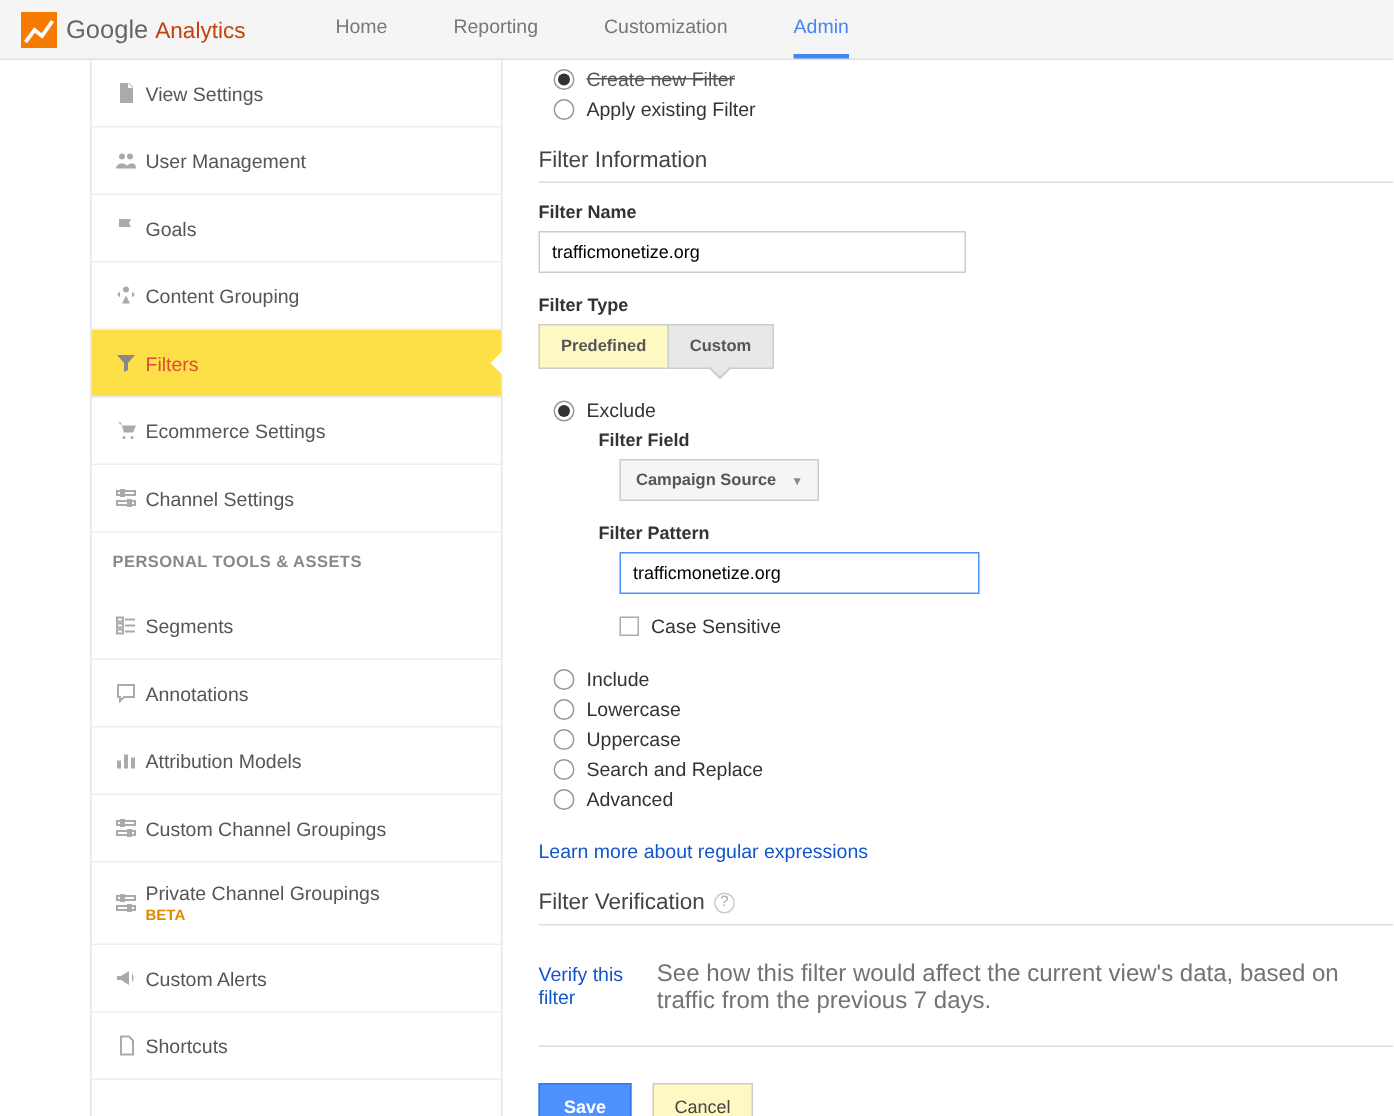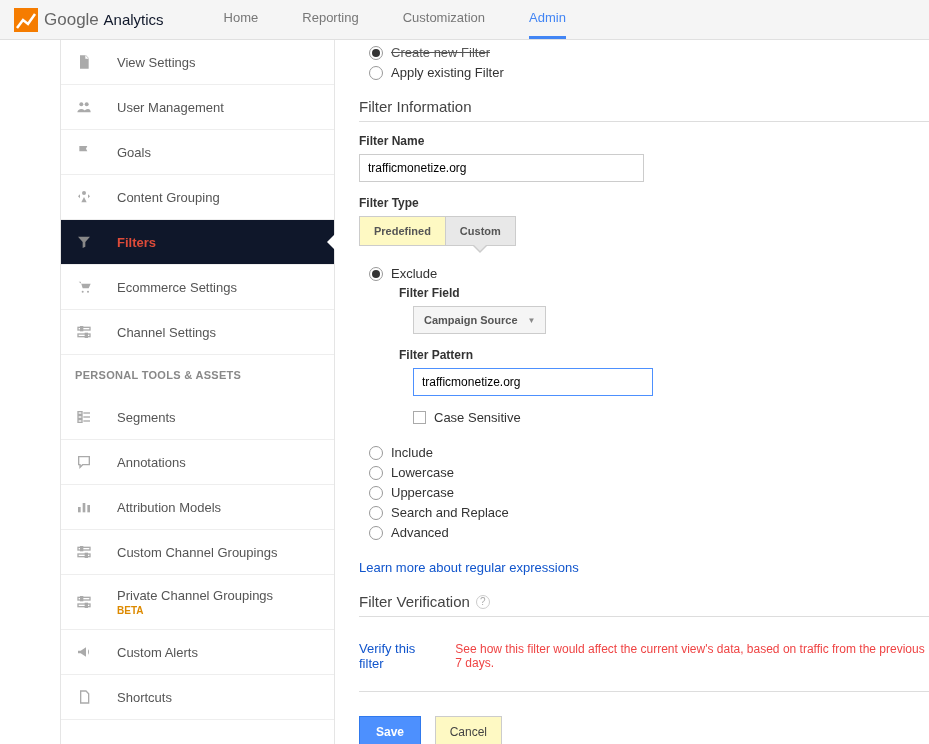--- a/index.html
+++ b/index.html
@@ -11,46 +11,46 @@
     height: 40px;
     display: flex;
     align-items: center;
     padding: 0 14px;
   }
   .logo-icon {
     width: 24px; height: 24px;
     margin-right: 6px;
   }
   .logo-text { color: #666; font-size: 17px; margin-right: 60px; }
-  .logo-text .grey { color: #0f172a; font-size: 15px; }
+  .logo-text .grey { color: #c2410c; font-size: 15px; }
   .nav-tabs { display: flex; gap: 44px; align-items: center; height: 100%; }
   .nav-tab { color: #777; font-size: 13px; cursor: pointer; padding-bottom: 2px; height: 100%; display: flex; align-items: center; border-bottom: 3px solid transparent; }
   .nav-tab.active { color: #4285f4; border-bottom: 3px solid #4285f4; }
   
   .layout { display: flex; min-height: 700px; }
   .sidebar {
     width: 275px;
     border-right: 1px solid #e5e5e5;
     border-left: 1px solid #e5e5e5;
     margin-left: 60px;
     background: #fff;
   }
   .side-item {
     display: flex; align-items: center;
     padding: 13px 14px;
     border-bottom: 1px solid #eee;
     cursor: pointer;
     color: #555;
     font-size: 13px;
-    gap: 24px;
+    gap: 4px;
   }
   .side-item.active {
-    background: #0f172a;
+    background: #fde047;
     color: #dd4b39;
-    font-weight: bold;
+    font-weight: normal;
     position: relative;
     align-items: center;
   }
   .side-item.active::after {
     content: '';
     position: absolute;
     right: -1px;
     top: 50%; transform: translateY(-50%);
     width: 0; height: 0;
     border-top: 8px solid transparent;
@@ -97,21 +97,21 @@
   .indent2 { margin-left: 44px; }
   .dropdown { display:inline-flex; align-items:center; gap:10px; padding:7px 10px; border:1px solid #ccc; background:#f5f5f5; font-size:11px; font-weight:bold; color:#555; cursor:pointer; }
   .dropdown-arrow { font-size:8px; color:#888; }
   
   .checkbox-row { display:flex; align-items:center; gap:8px; margin-top:14px; }
   .checkbox { width:13px; height:13px; border:1px solid #aaa; cursor:pointer; }
   
   .link { color:#1155cc; cursor:pointer; }
   .help-icon { width:14px; height:14px; border:1px solid #ccc; border-radius:50%; color:#aaa; font-size:10px; display:inline-flex; align-items:center; justify-content:center; }
   .verify-row { display:flex; gap:18px; align-items:baseline; margin-top:24px; }
-  .verify-desc { color:#ef4444; font-size:12px; }
+  .verify-desc { color:#737373; font-size:16px; }
   .hr { border:none; border-top:1px solid #ddd; margin: 20px 0 24px; }
   
   .btn-primary { background:#4d90fe; color:#fff; border:1px solid #3079ed; padding:8px 16px; font-size:12px; font-weight:bold; cursor:pointer; margin-right:10px; }
   .btn-secondary { background:#fef9c3; color:#444; border:1px solid #ccc; padding:8px 14px; font-size:12px; cursor:pointer; }
   
   .mt { margin-top: 14px; }
   .mt2 { margin-top: 20px; }
 </style>
 </head>
 <body>

